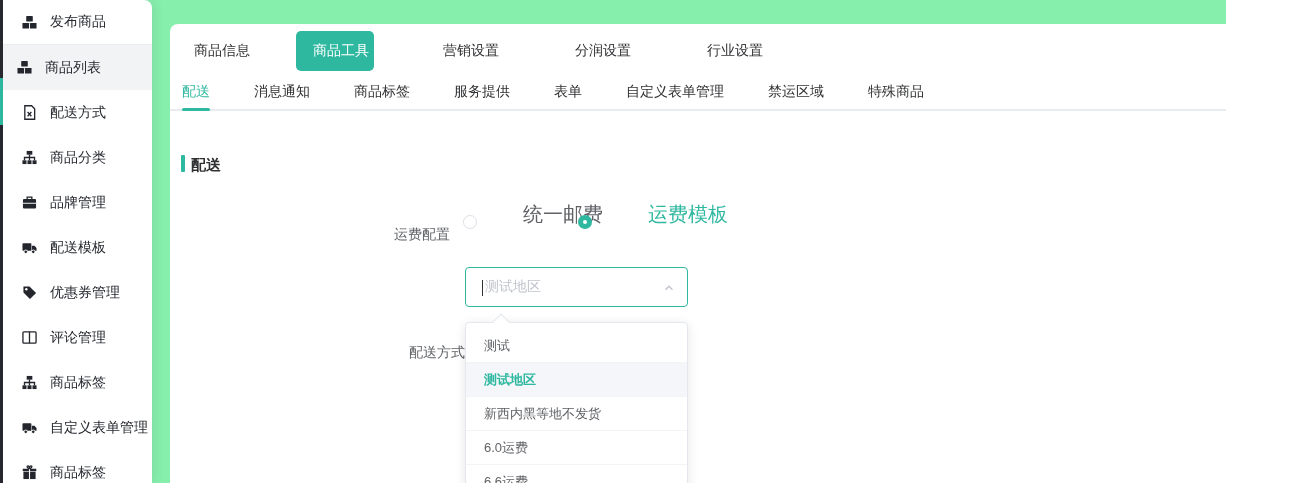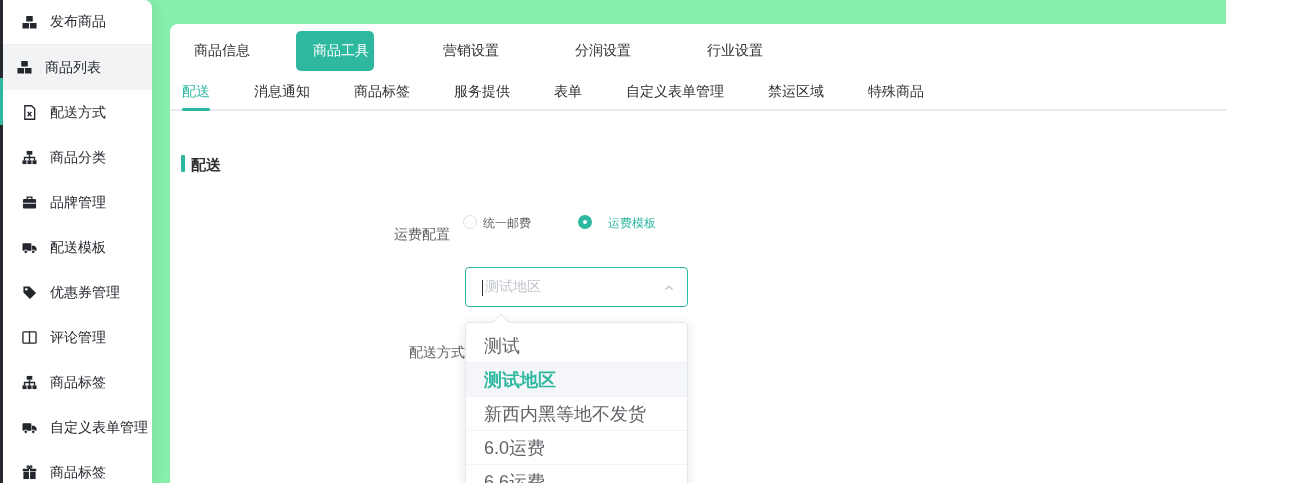--- a/index.html
+++ b/index.html
@@ -44,40 +44,40 @@
   
   .f-label { position:absolute; width:100px; text-align:right; font-size:14px; color:#606266; }
   .lbl-freight { left:180px; top:202px; }
   .lbl-delivery { left:195px; top:320px; }
 
   .radio { position:absolute; width:14px; height:14px; border-radius:50%; top:191px; cursor:pointer; }
   .radio.off { border:1px solid #dcdfe6; background:#fff; }
   .radio.on  { background:#2fb8a0; }
   .radio.on::after { content:""; position:absolute; left:5px; top:5px; width:4px; height:4px;
                      border-radius:50%; background:#fff; }
-  .radio-lbl { position:absolute; top:191px; font-size:12px; cursor:pointer; }
+  .radio-lbl { position:absolute; top:177px; font-size:20px; cursor:pointer;margin-left:40px; }
   .radio-lbl.off { color:#606266; }
   .radio-lbl.on { color:#2fb8a0; }
   .r1 { left:293px; } .rl1 { left:313px; }
   .r2 { left:408px; } .rl2 { left:438px; }
 
   
   .select { position:absolute; left:295px; top:243px; width:223px; height:40px; background:#fff;
             border:1px solid #2fb8a0; border-radius:4px; cursor:pointer; }
   .caret { position:absolute; left:16px; top:12px; width:1px; height:16px; background:#303133; }
   .placeholder { position:absolute; left:19px; top:10px; font-size:14px; color:#c0c4cc; }
   .chev { position:absolute; right:11px; top:13px; width:14px; height:14px; color:#c0c4cc; }
 
   
   .panel { position:absolute; left:295px; top:298px; width:223px; height:206px; background:#fff;
            border:1px solid #e4e7ed; border-radius:4px; box-shadow:0 2px 12px rgba(0,0,0,.1);
            padding-top:6px; }
   .panel-arrow { position:absolute; left:29px; top:-7px; width:12px; height:12px; background:#fff;
                  transform:rotate(45deg); border-left:1px solid #e4e7ed; border-top:1px solid #e4e7ed; }
-  .opt { height:34px; line-height:34px; padding:0 18px; font-size:18px; color:#606266;
+  .opt { height:34px; line-height:34px; padding:0 18px; font-size:13px; color:#606266;
          border-bottom:1px solid #f2f4f6; cursor:pointer; white-space:nowrap; overflow:hidden; }
   .opt.selected { background:#f4f6f9; color:#2fb8a0; font-weight:bold; }
 
   svg .st { fill:none; stroke:currentColor; stroke-width:1.4; }
 </style>
 </head>
 <body>
 
 <div class="screen">
 

